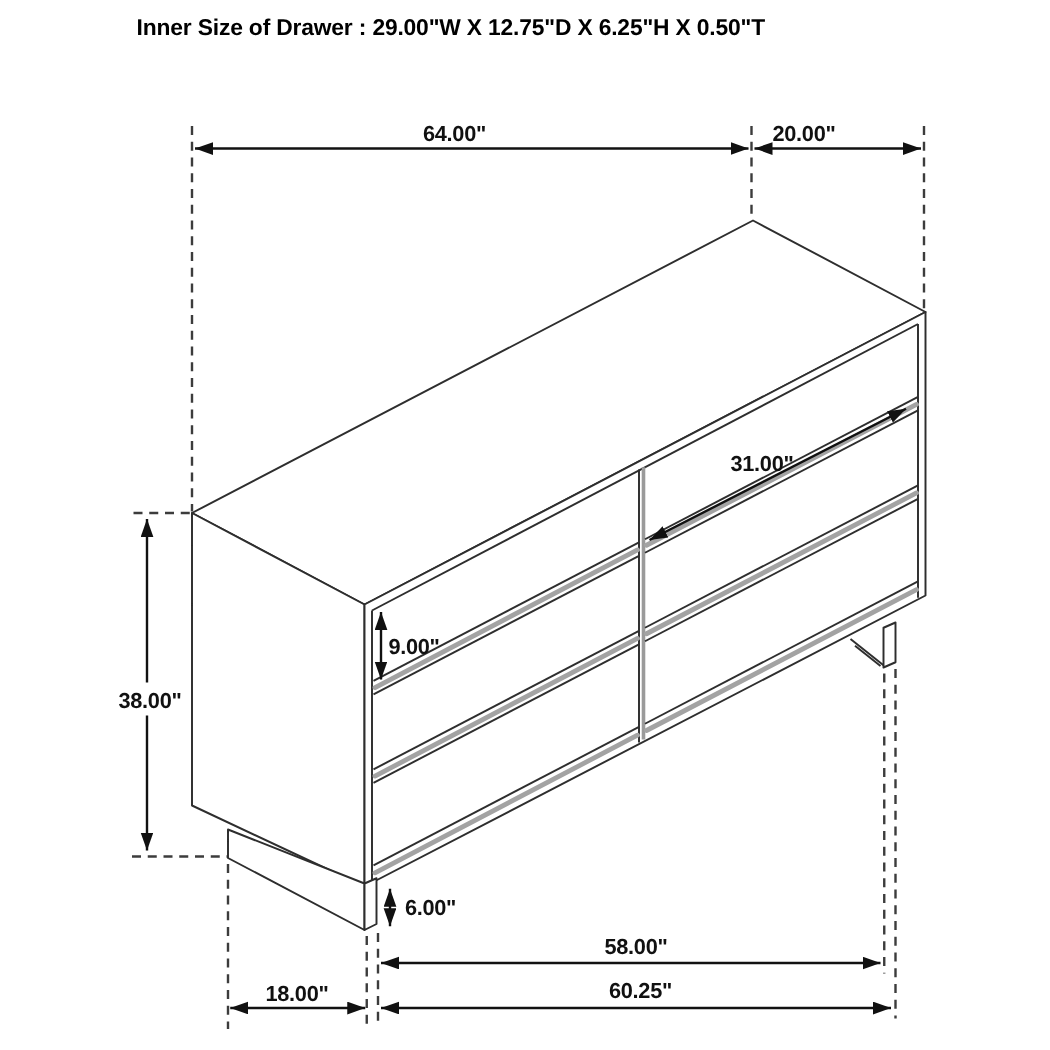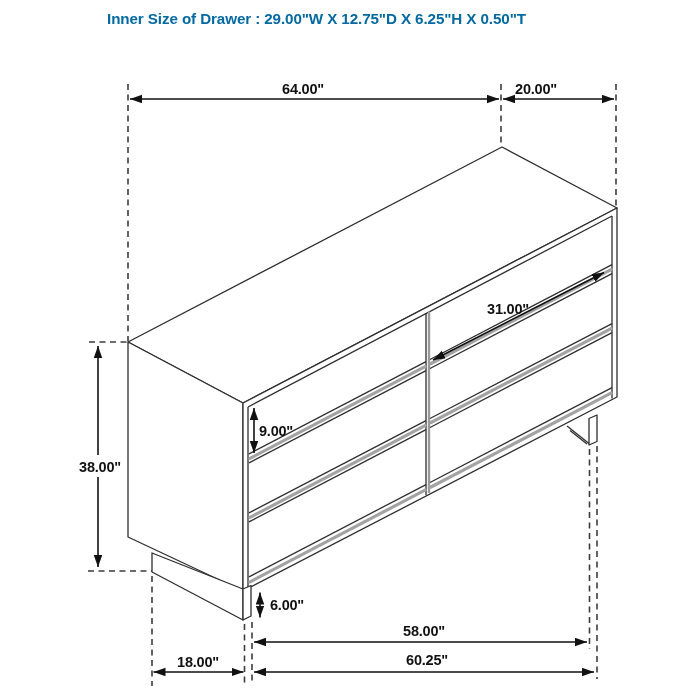--- a/index.html
+++ b/index.html
@@ -1,20 +1,20 @@
 <!DOCTYPE html>
 <html><head>
 <meta charset="utf-8">
 <style>
   html,body{margin:0;padding:0;background:#fff;}
   body{width:700px;height:700px;position:relative;overflow:hidden;
        font-family:"Liberation Sans", sans-serif;}
   .stage{position:absolute;inset:0;background:#fff;}
-  .diagram-title{position:absolute;top:10px;left:16px;width:601px;text-align:center;
-       font-size:15.2px;font-weight:bold;color:#0369a1;letter-spacing:-0.1px;white-space:pre;}
+  .diagram-title{position:absolute;top:10px;left:0;width:601px;text-align:center;
+       font-size:15.2px;font-weight:bold;color:#000000;letter-spacing:-0.1px;white-space:pre;}
   svg{position:absolute;top:0;left:0;}
   .furn{stroke:#2e2e2e;stroke-width:1.3;fill:none;stroke-linejoin:round;}
   .face{fill:#ffffff;}
   .rail{stroke:#a3a3a3;stroke-width:3.2;fill:none;stroke-linecap:round;}
   .divgray{stroke:#9a9a9a;stroke-width:2.4;fill:none;}
   .dash{stroke:#3c3c3c;stroke-width:1.6;fill:none;stroke-dasharray:6 4.5;}
   .dim{stroke:#111;stroke-width:1.6;fill:none;}
   .lbl{font-size:14.5px;font-weight:bold;fill:#111;letter-spacing:-0.2px;text-anchor:middle;}
 </style>
 </head>

